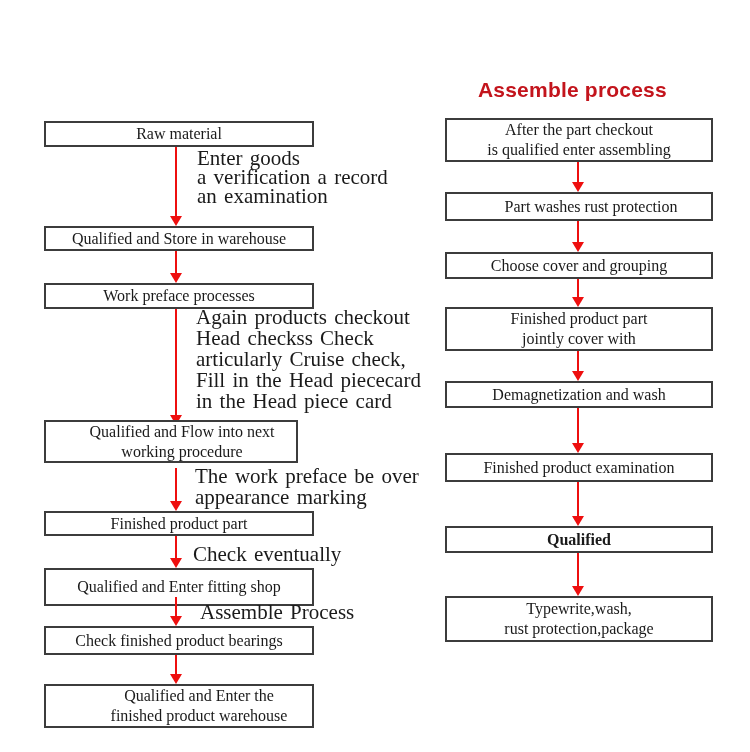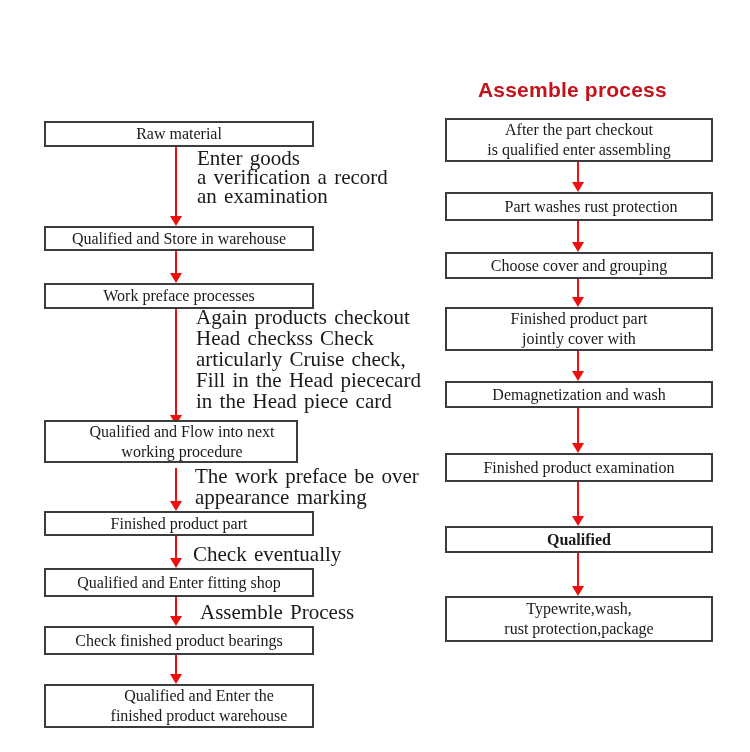--- a/index.html
+++ b/index.html
@@ -103,21 +103,21 @@
 
   <div class="arrow" style="left:170px; top:468px; height:43px;"></div>
   <div class="ann lh21" style="left:195px; top:466px;">The work preface be over
 appearance marking</div>
 
   <div class="box" style="left:44px; top:511px; width:270px; height:25px;">Finished product part</div>
 
   <div class="arrow" style="left:170px; top:536px; height:32px;"></div>
   <div class="ann" style="left:193px; top:545px;">Check eventually</div>
 
-  <div class="box" style="left:44px; top:568px; width:270px; height:29px;">Qualified and Enter fitting shop</div>
+  <div class="box" style="left:44px; top:568px; width:270px; height:38px;">Qualified and Enter fitting shop</div>
 
   <div class="arrow" style="left:170px; top:597px; height:29px;"></div>
   <div class="ann" style="left:200px; top:603px;">Assemble Process</div>
 
   <div class="box" style="left:44px; top:626px; width:270px; height:29px;">Check finished product bearings</div>
 
   <div class="arrow" style="left:170px; top:655px; height:29px;"></div>
 
   <div class="box" style="left:44px; top:684px; width:270px; height:44px;padding-left:40px;">Qualified and Enter the
 finished product warehouse</div>

